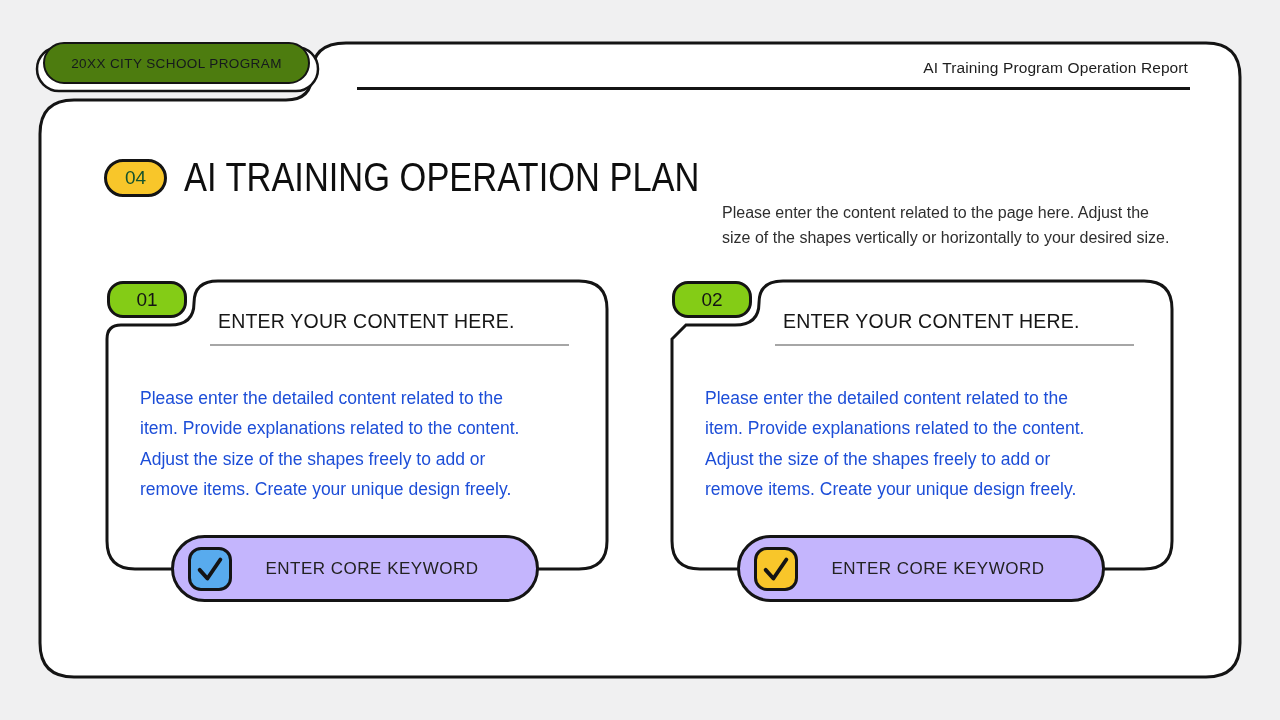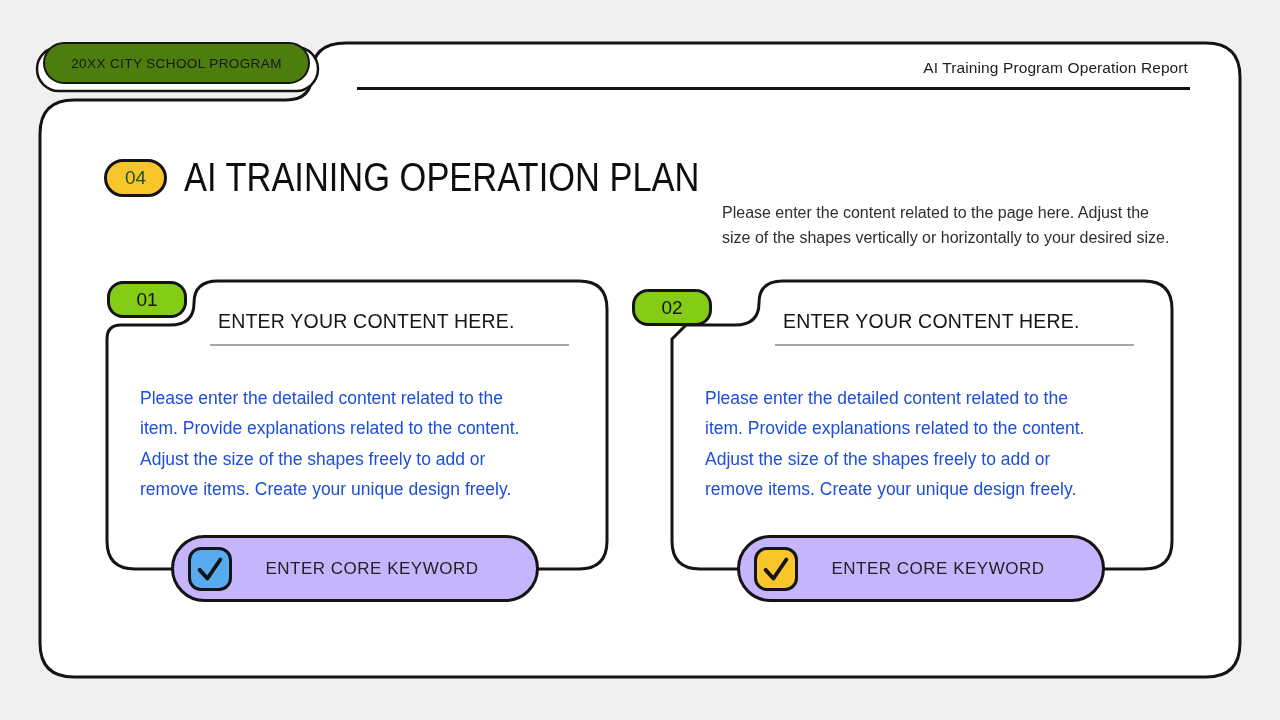--- a/index.html
+++ b/index.html
@@ -45,21 +45,21 @@
   .section-desc div { white-space:nowrap; }
 
   
   .card-tab {
     top:281px; width:80px; height:37px;
     background:#84cc16; border:3px solid #141414; border-radius:16px;
     display:flex; align-items:center; justify-content:center;
     font-size:19px; color:#141414;
   }
   .tab-1 { left:107px; }
-  .tab-2 { left:632px;margin-top:8px; }
+  .tab-2 { left:672px; }
 
   
   .card-heading {
     top:310px; width:360px; text-align:left;
     font-size:19.5px; color:#161616; letter-spacing:.2px; white-space:nowrap;
   }
   .heading-1 { left:218px; }
   .heading-2 { left:783px; }
   .heading-underline { top:344px; width:359px; height:2px; background:#a6a6a6; }
   .hu-1 { left:210px; }

